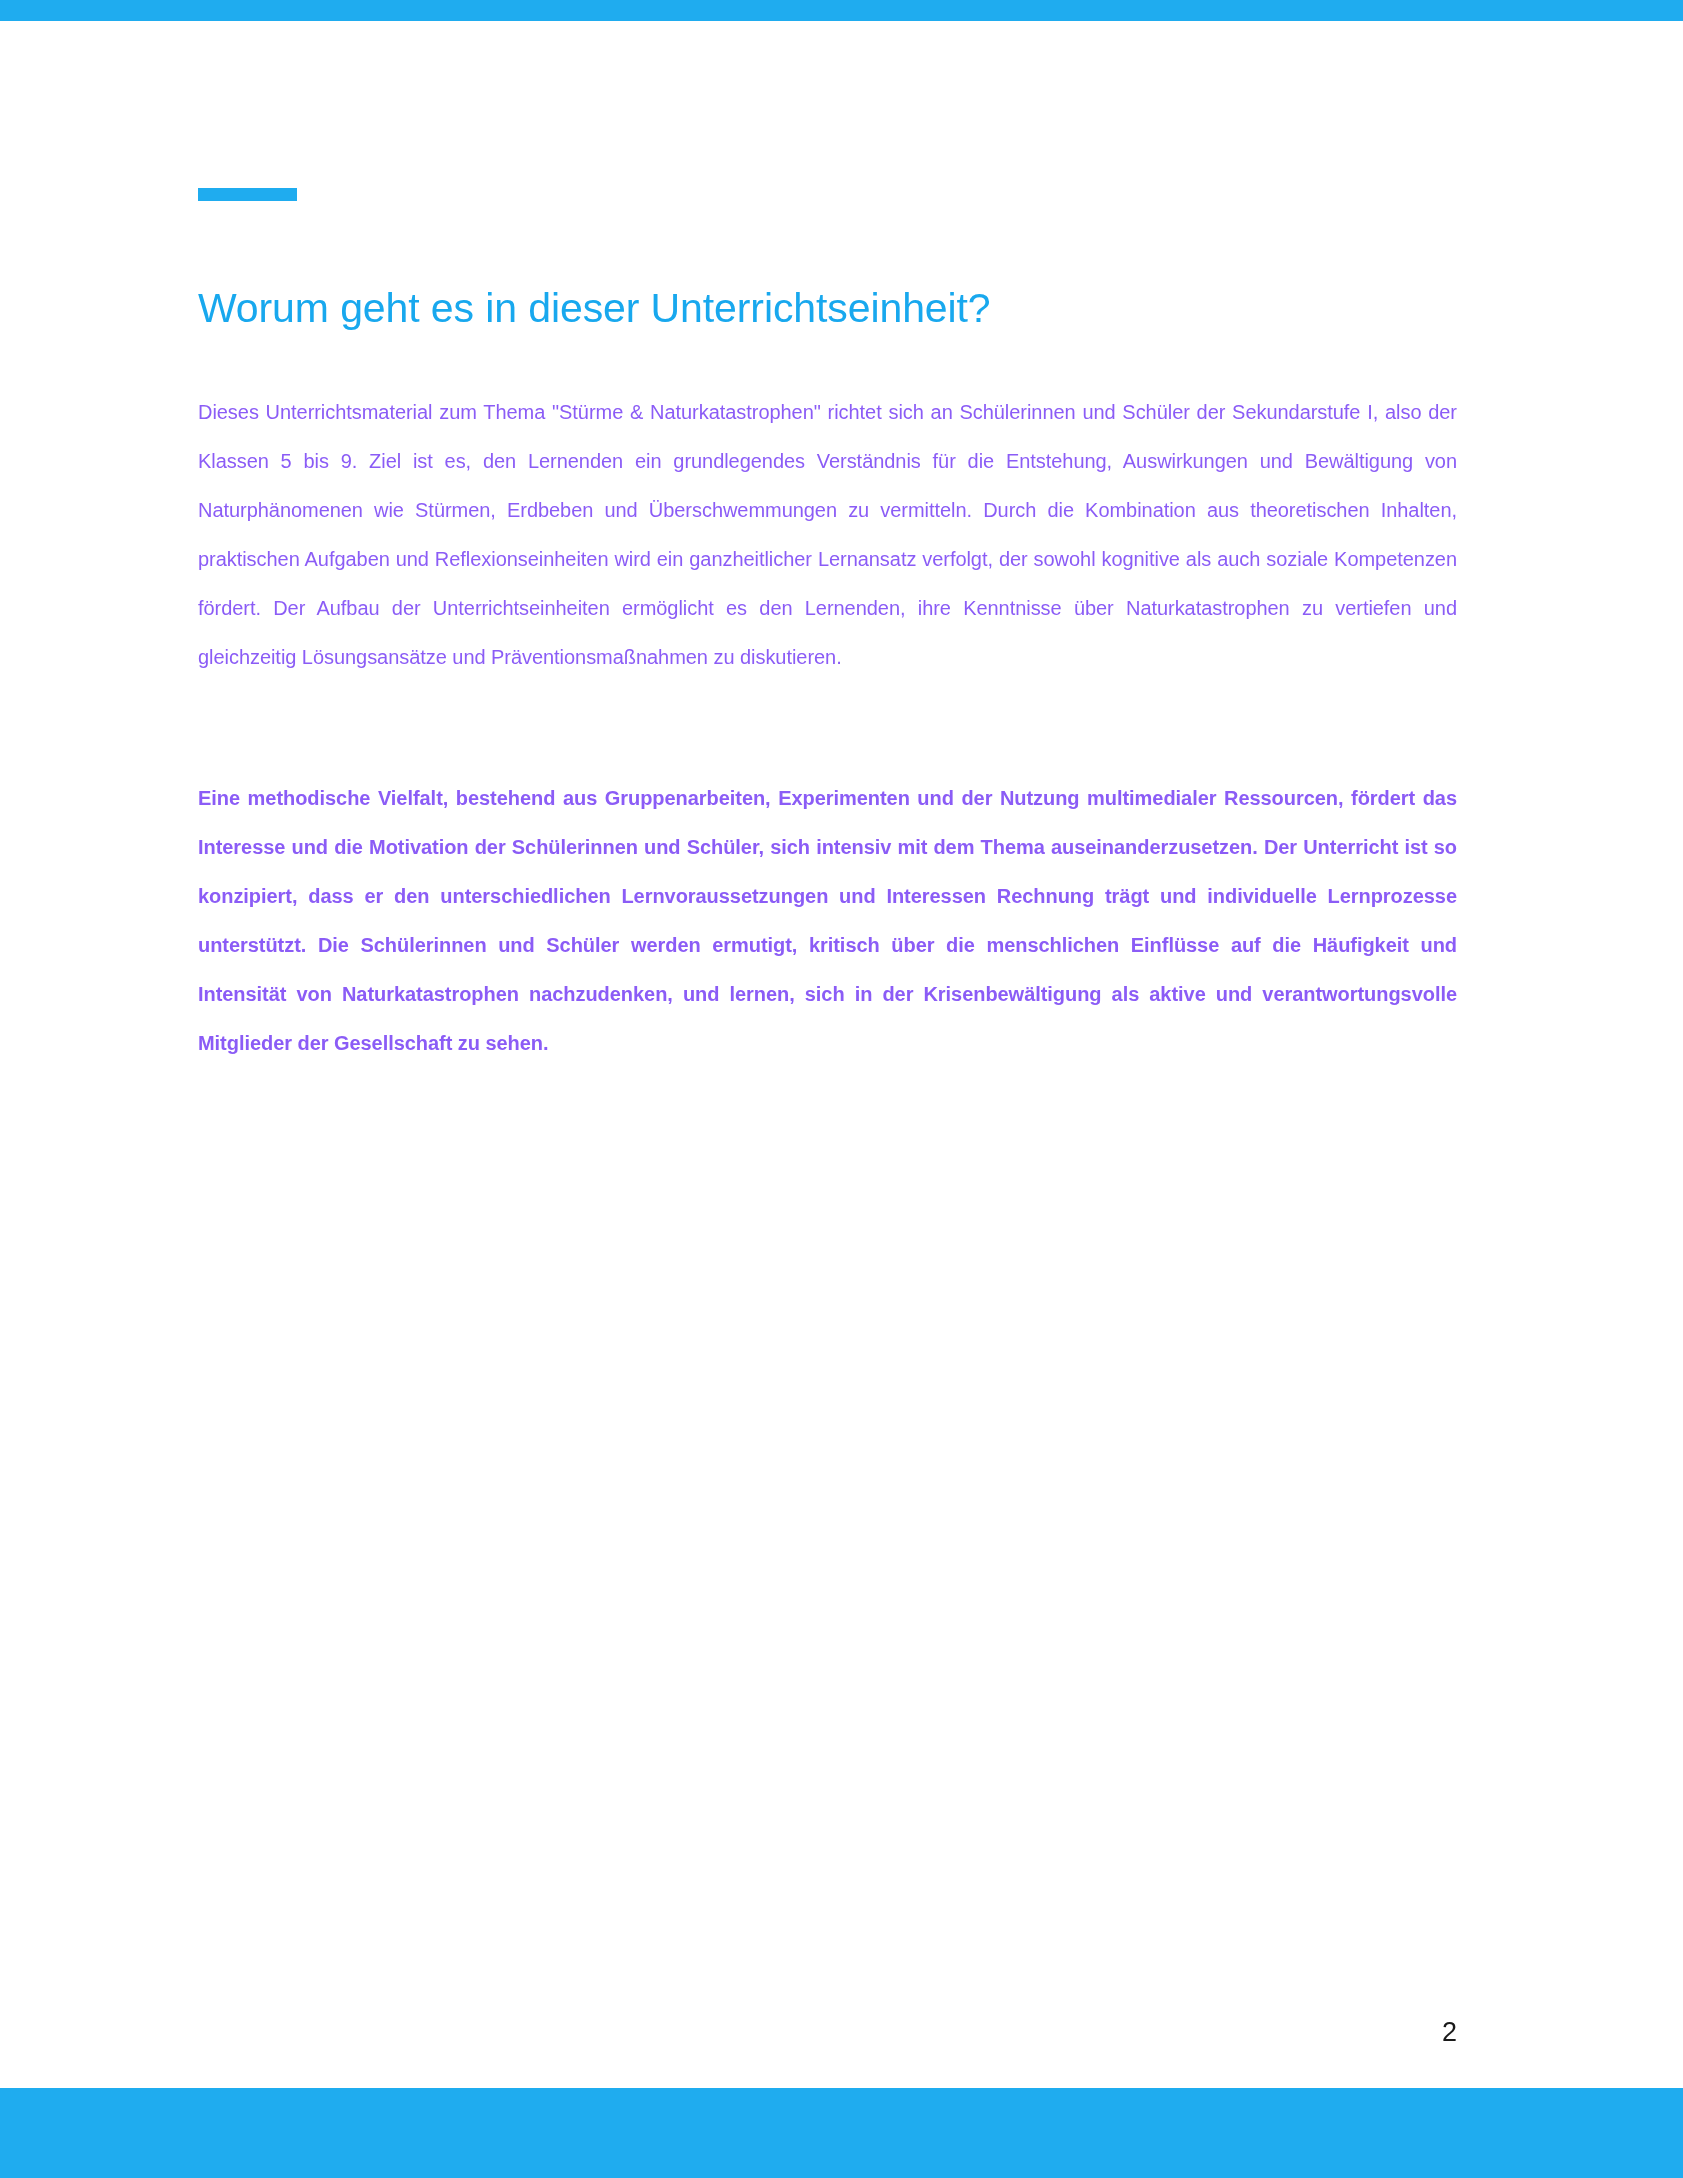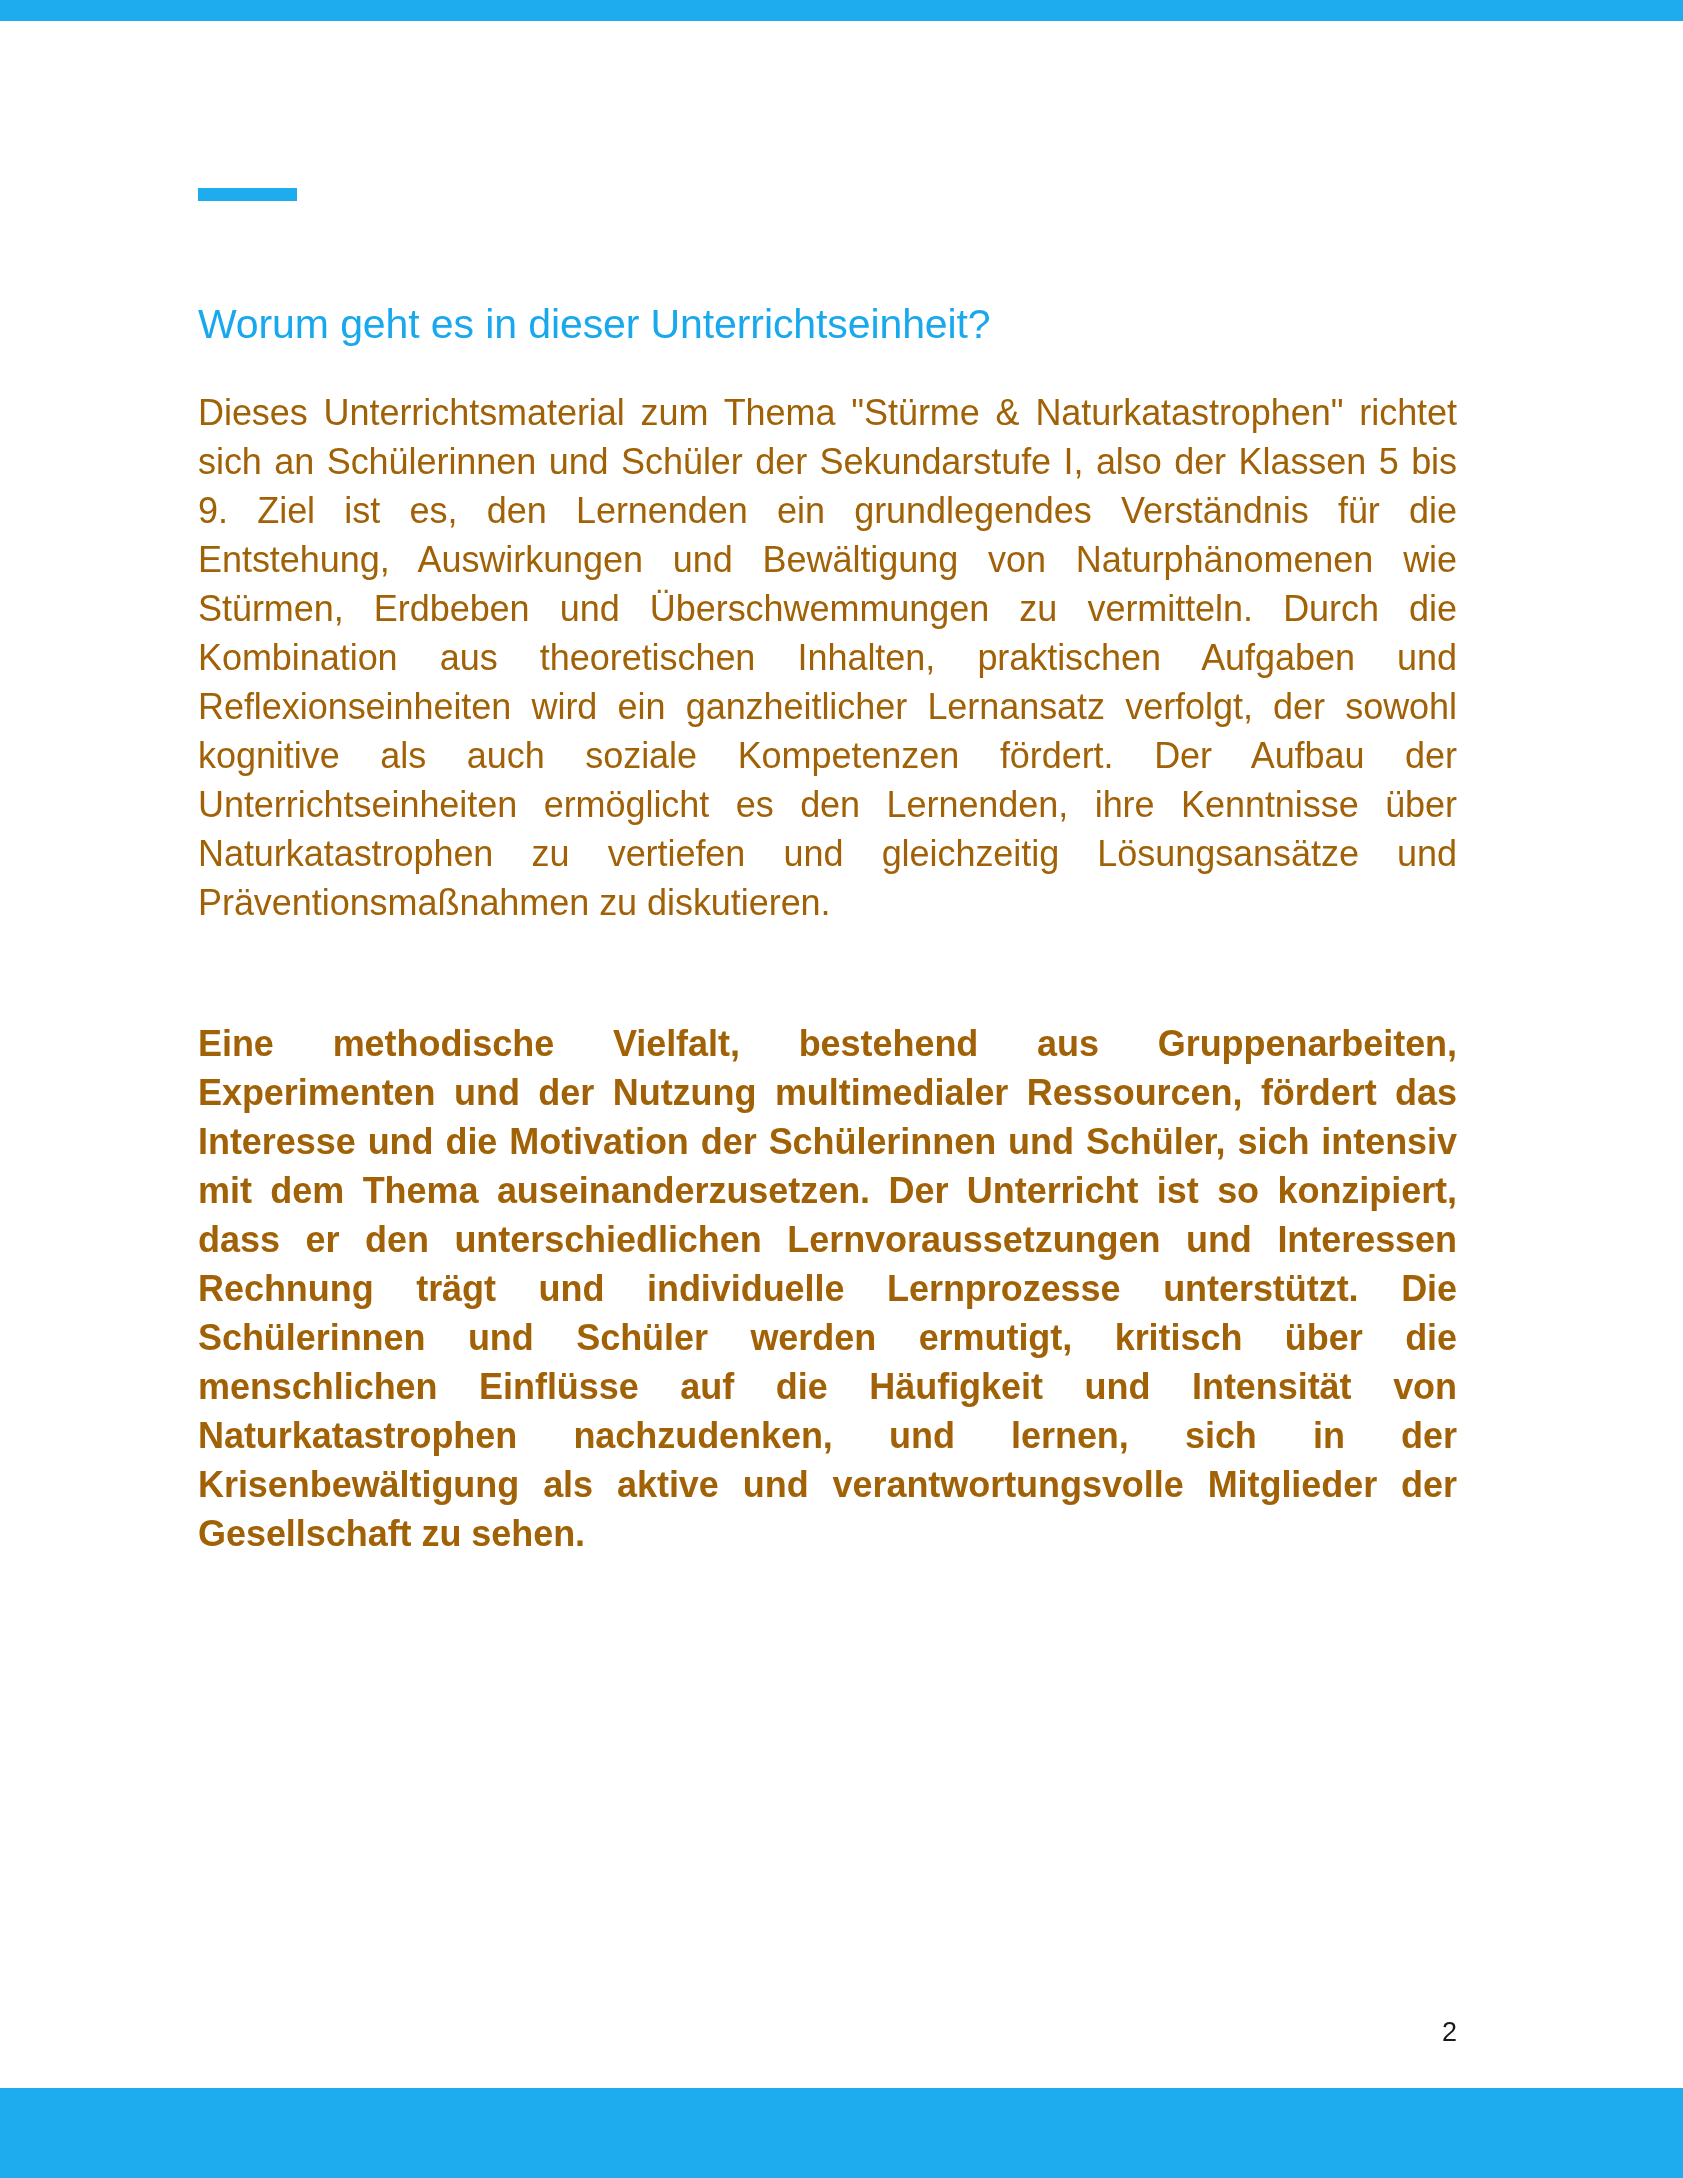--- a/index.html
+++ b/index.html
@@ -55,43 +55,43 @@
     left: 0;
     top: 188px;
     width: 99px;
     height: 13px;
     background: #1FACEF;
   }
 
   .page-heading {
     position: absolute;
     left: 0;
-    top: 300px;
+    top: 284px;
     width: 1259px;
     margin: 0;
     font-size: 41px;
     font-weight: 400;
     line-height: 1.18;
     color: #18A8EE;
     letter-spacing: -0.1px;
     white-space: nowrap;
   }
 
   .body-block {
     position: absolute;
     left: 0;
     top: 388px;
     width: 1259px;
   }
 
   .body-paragraph {
     margin: 0;
-    font-size: 36px;
+    font-size: 20px;
     line-height: 49px;
-    color: #a16207;
+    color: #8b5cf6;
     text-align: justify;
     text-justify: inter-word;
     font-weight: 400;
     letter-spacing: -0.05px;
   }
 
   .body-paragraph.second {
     margin-top: 92px;
     font-weight: bold;
   }

